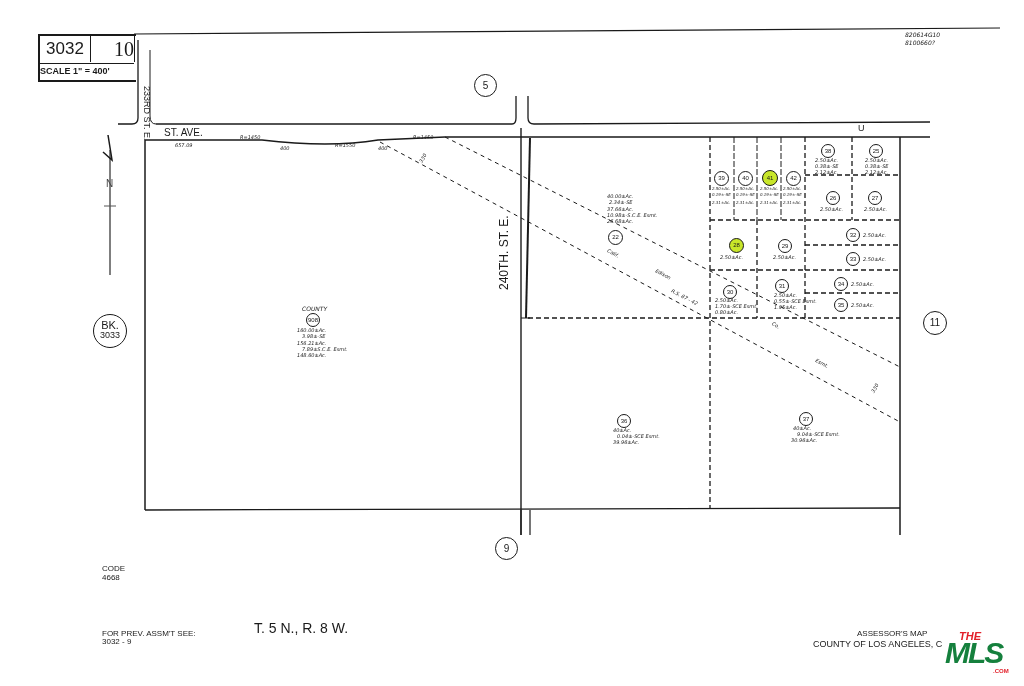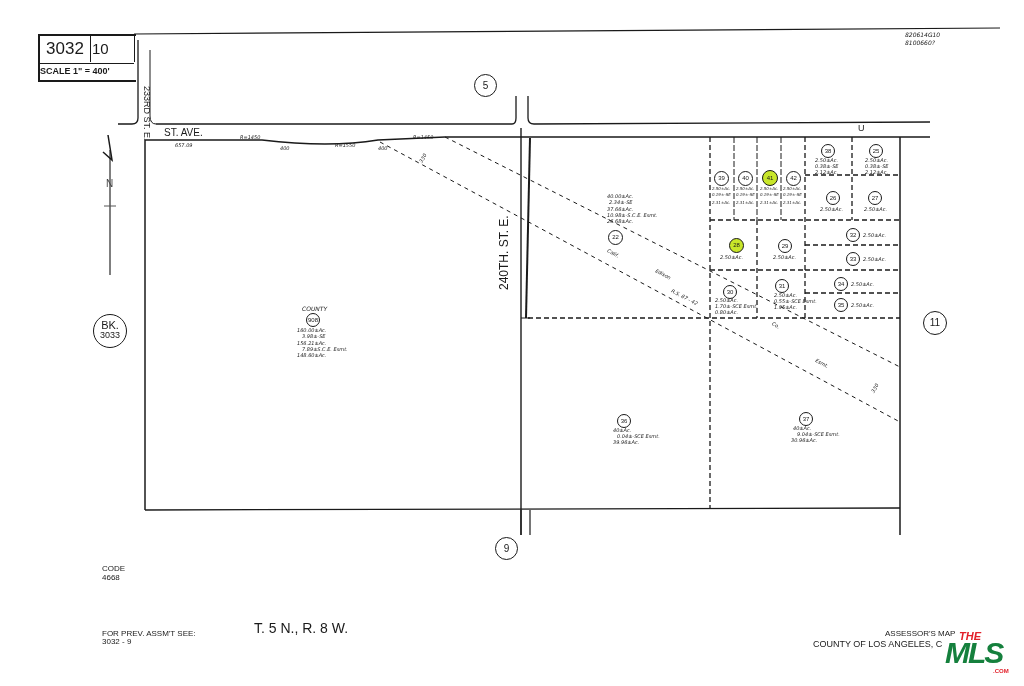--- a/index.html
+++ b/index.html
@@ -1,21 +1,21 @@
 <!DOCTYPE html>
 <html><head>
 <meta charset="utf-8">
 <style>
   html, body { margin:0; padding:0; background:#ffffff; }
   body { width:1024px; height:686px; position:relative; overflow:hidden; font-family:"Liberation Sans", sans-serif; color:#1a1a1a; }
   #map { position:absolute; left:0; top:0; width:1024px; height:686px;border-radius:11px; }
   .t { position:absolute; white-space:nowrap; }
   .hdr-box { position:absolute; left:38px; top:34px; width:96px; height:44px; border:2px solid #1a1a1a; border-right:none; }
   .hdr-num { position:absolute; left:40px; top:36px; width:50px; height:26px; font-size:17px; text-align:center; line-height:26px; border-right:1.5px solid #1a1a1a; }
-  .hdr-page { position:absolute; left:92px; top:36px; width:42px; height:26px; font-size:15px; text-align:left; line-height:26px; border-right:1.5px solid #1a1a1a; }
+  .hdr-page { position:absolute; left:92px; top:36px; width:42px; height:26px; font-size:20px; text-align:right; line-height:26px; border-right:1.5px solid #1a1a1a;font-family:Liberation Serif, serif; }
   .hdr-scale { position:absolute; left:40px; top:63px; width:94px; height:14px; font-size:9px; font-weight:bold; line-height:14px; border-top:1.5px solid #1a1a1a; }
   .hand { font-family:"DejaVu Sans", sans-serif; font-style:italic; font-size:5px; color:#222; line-height:6px; }
   .circ { position:absolute; border:1.3px solid #1a1a1a; border-radius:50%; text-align:center; font-size:8px; background:transparent; }
   .hl { background:#c8e62a; }
   .mls { position:absolute; left:945px; top:630px; width:70px; height:48px; }
 </style>
 </head>
 <body>
 
 <div id="map">
@@ -191,21 +191,21 @@
   <div class="t hand" style="left:815px;top:360px;transform:rotate(28deg);">Esmt.</div>
   <div class="t hand" style="left:670px;top:294px;transform:rotate(28deg);">R.S. 87 - 42</div>
   <div class="t hand" style="left:418px;top:155px;transform:rotate(-60deg);">330</div>
   <div class="t hand" style="left:870px;top:385px;transform:rotate(-60deg);">330</div>
 
   <div class="t" style="left:102px;top:564px;font-size:8px;line-height:9px;">CODE</div>
   <div class="t" style="left:102px;top:573px;font-size:8px;line-height:9px;">4668</div>
   <div class="t" style="left:102px;top:629px;font-size:8px;line-height:9px;">FOR PREV. ASSM'T SEE:</div>
   <div class="t" style="left:102px;top:637px;font-size:8px;line-height:9px;">3032 - 9</div>
   <div class="t" style="left:254px;top:620px;font-size:14px;">T. 5 N., R. 8 W.</div>
-  <div class="t" style="left:885px;top:629px;font-size:8px;">ASSESSOR'S MAP</div>
+  <div class="t" style="left:857px;top:629px;font-size:8px;">ASSESSOR'S MAP</div>
   <div class="t" style="left:813px;top:639px;font-size:9px;">COUNTY OF LOS ANGELES, C</div>
 
   <div class="mls">
     <div class="t" style="left:14px;top:0px;font-size:11px;font-weight:bold;font-style:italic;color:#e2202a;">THE</div>
     <div class="t" style="left:0px;top:6px;font-size:30px;font-weight:bold;font-style:italic;color:#15803d;letter-spacing:-2px;">MLS</div>
     <div class="t" style="left:48px;top:38px;font-size:6px;font-weight:bold;color:#e2202a;">.COM</div>
   </div>
 </div>
 
 </body></html>

